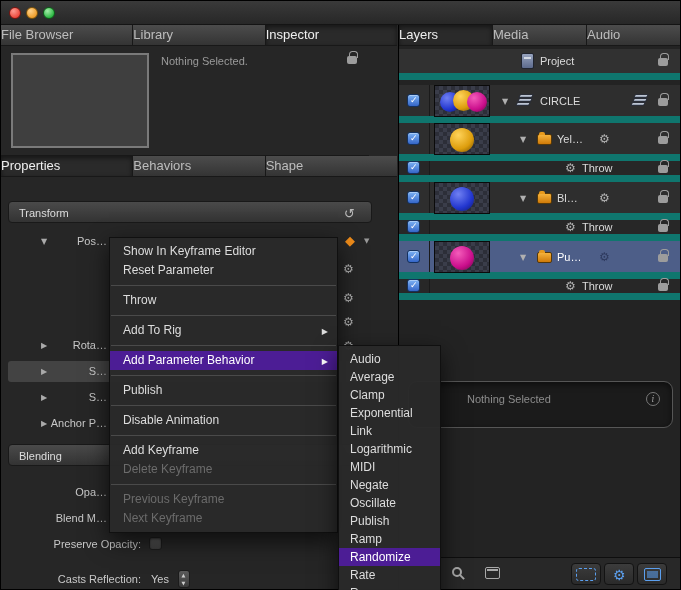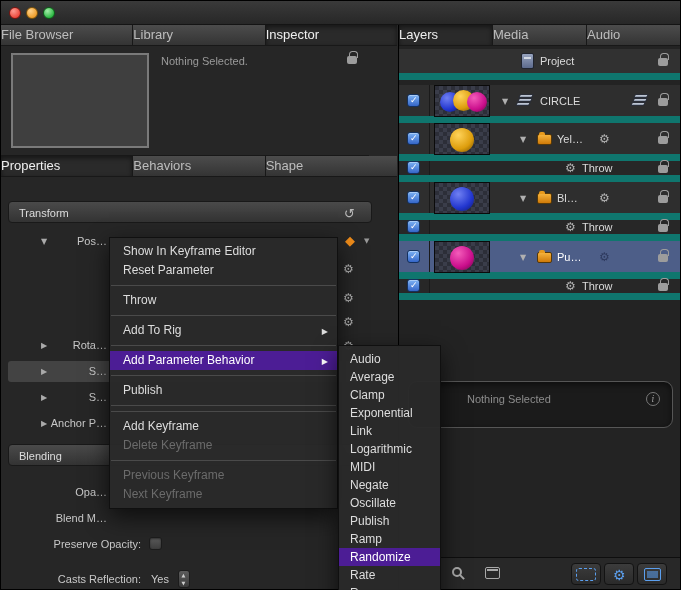--- a/index.html
+++ b/index.html
@@ -325,20 +325,21 @@
     <div class="menu-item"><span>Reset Parameter</span></div>
     <div class="menu-sep"></div>
     <div class="menu-item"><span>Throw</span></div>
     <div class="menu-sep"></div>
     <div class="menu-item"><span>Add To Rig</span><span class="sub-arrow">▶</span></div>
     <div class="menu-sep"></div>
     <div class="menu-item highlighted"><span>Add Parameter Behavior</span><span class="sub-arrow">▶</span></div>
     <div class="menu-sep"></div>
     <div class="menu-item"><span>Publish</span></div>
     <div class="menu-sep"></div>
+    <div class="menu-item"><span>Disable Animation</span></div>
     <div class="menu-sep"></div>
     <div class="menu-item"><span>Add Keyframe</span></div>
     <div class="menu-item disabled"><span>Delete Keyframe</span></div>
     <div class="menu-sep"></div>
     <div class="menu-item disabled"><span>Previous Keyframe</span></div>
     <div class="menu-item disabled"><span>Next Keyframe</span></div>
   </div>
 
   <div class="menu submenu">
     <div class="menu-item"><span>Audio</span></div>

